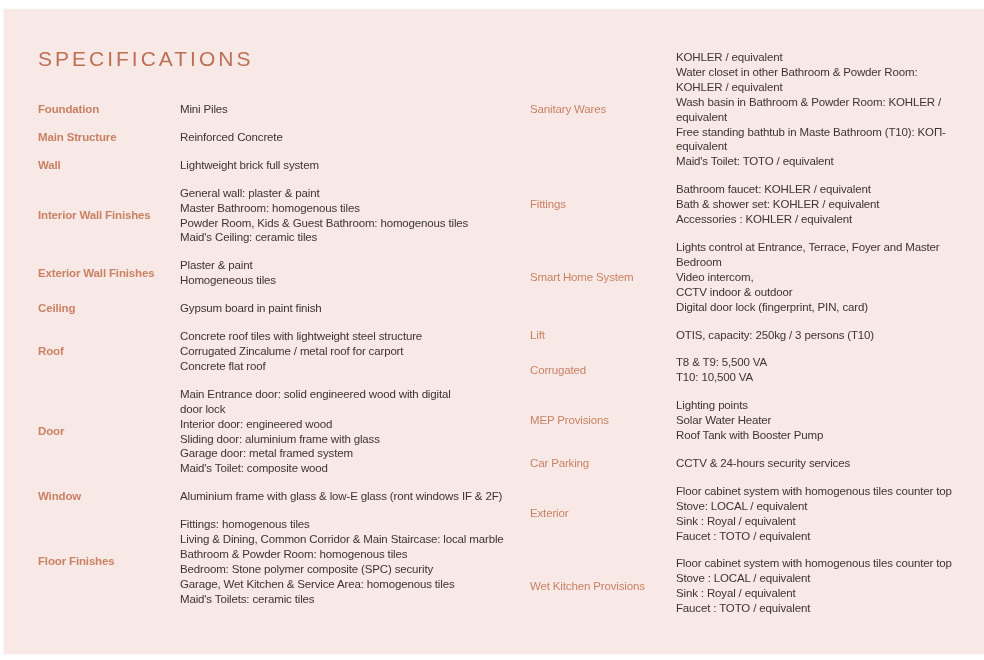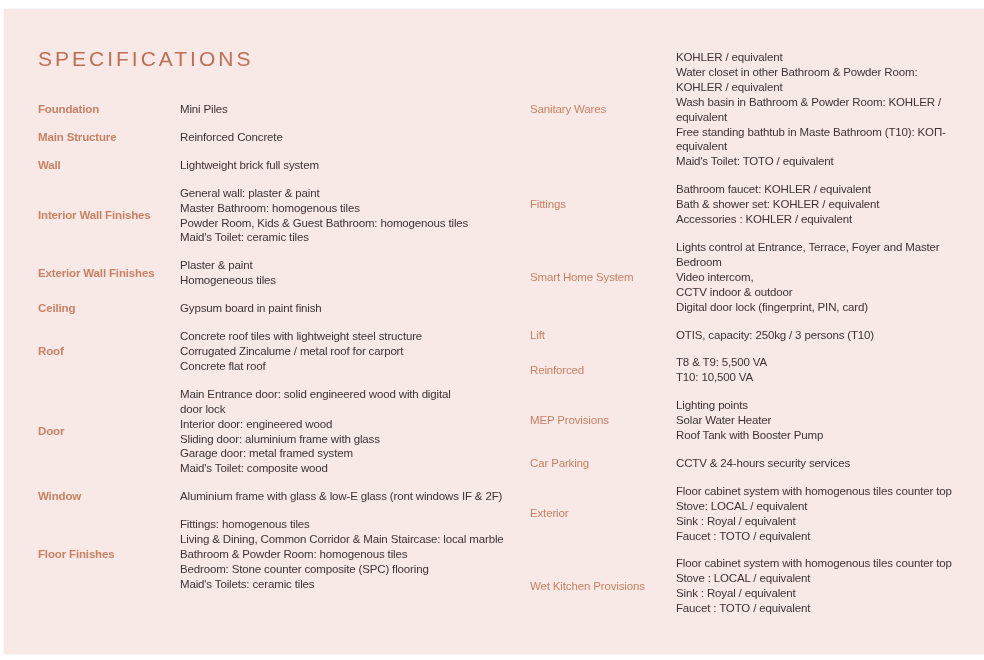--- a/index.html
+++ b/index.html
@@ -89,21 +89,21 @@
           <div class="spec-value">
             <div class="spec-line">Lightweight brick full system</div>
           </div>
         </div>
         <div class="spec-row">
           <div class="spec-label">Interior Wall Finishes</div>
           <div class="spec-value">
             <div class="spec-line">General wall: plaster &amp; paint</div>
             <div class="spec-line">Master Bathroom: homogenous tiles</div>
             <div class="spec-line">Powder Room, Kids &amp; Guest Bathroom: homogenous tiles</div>
-            <div class="spec-line">Maid's Toilet: ceramic tiles</div>
+            <div class="spec-line">Maid's Ceiling: ceramic tiles</div>
           </div>
         </div>
         <div class="spec-row">
           <div class="spec-label">Exterior Wall Finishes</div>
           <div class="spec-value">
             <div class="spec-line">Plaster &amp; paint</div>
             <div class="spec-line">Homogeneous tiles</div>
           </div>
         </div>
         <div class="spec-row">
@@ -136,21 +136,22 @@
           <div class="spec-value">
             <div class="spec-line">Aluminium frame with glass &amp; low-E glass (ront windows IF &amp; 2F)</div>
           </div>
         </div>
         <div class="spec-row">
           <div class="spec-label">Floor Finishes</div>
           <div class="spec-value">
             <div class="spec-line">Fittings: homogenous tiles</div>
             <div class="spec-line">Living &amp; Dining, Common Corridor &amp; Main Staircase: local marble</div>
             <div class="spec-line">Bathroom &amp; Powder Room: homogenous tiles</div>
-            <div class="spec-line">Bedroom: Stone counter composite (SPC) flooring</div>
+            <div class="spec-line">Bedroom: Stone polymer composite (SPC) security</div>
+            <div class="spec-line">Garage, Wet Kitchen &amp; Service Area: homogenous tiles</div>
             <div class="spec-line">Maid's Toilets: ceramic tiles</div>
           </div>
         </div>
       </div>
     <div class="col col-right" id="col-right">
         <div class="spec-row">
           <div class="spec-label">Sanitary Wares</div>
           <div class="spec-value">
             <div class="spec-line">KOHLER / equivalent</div>
             <div class="spec-line">Water closet in other Bathroom &amp; Powder Room:</div>
@@ -180,21 +181,21 @@
             <div class="spec-line">Digital door lock (fingerprint, PIN, card)</div>
           </div>
         </div>
         <div class="spec-row">
           <div class="spec-label">Lift</div>
           <div class="spec-value">
             <div class="spec-line">OTIS, capacity: 250kg / 3 persons (T10)</div>
           </div>
         </div>
         <div class="spec-row">
-          <div class="spec-label">Reinforced</div>
+          <div class="spec-label">Corrugated</div>
           <div class="spec-value">
             <div class="spec-line">T8 &amp; T9: 5,500 VA</div>
             <div class="spec-line">T10: 10,500 VA</div>
           </div>
         </div>
         <div class="spec-row">
           <div class="spec-label">MEP Provisions</div>
           <div class="spec-value">
             <div class="spec-line">Lighting points</div>
             <div class="spec-line">Solar Water Heater</div>

